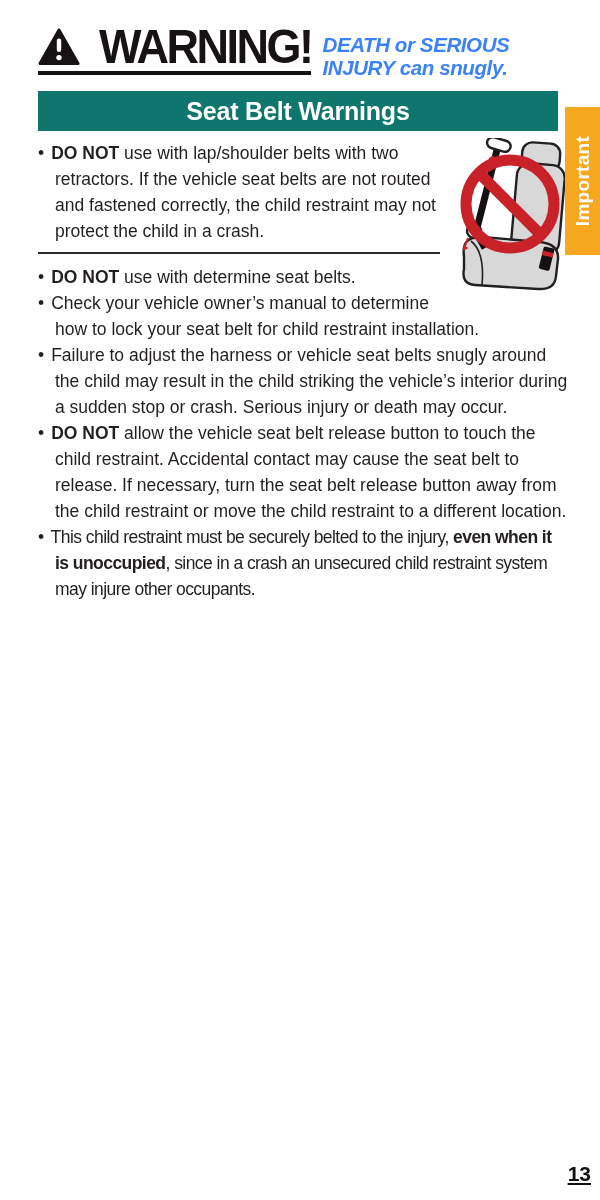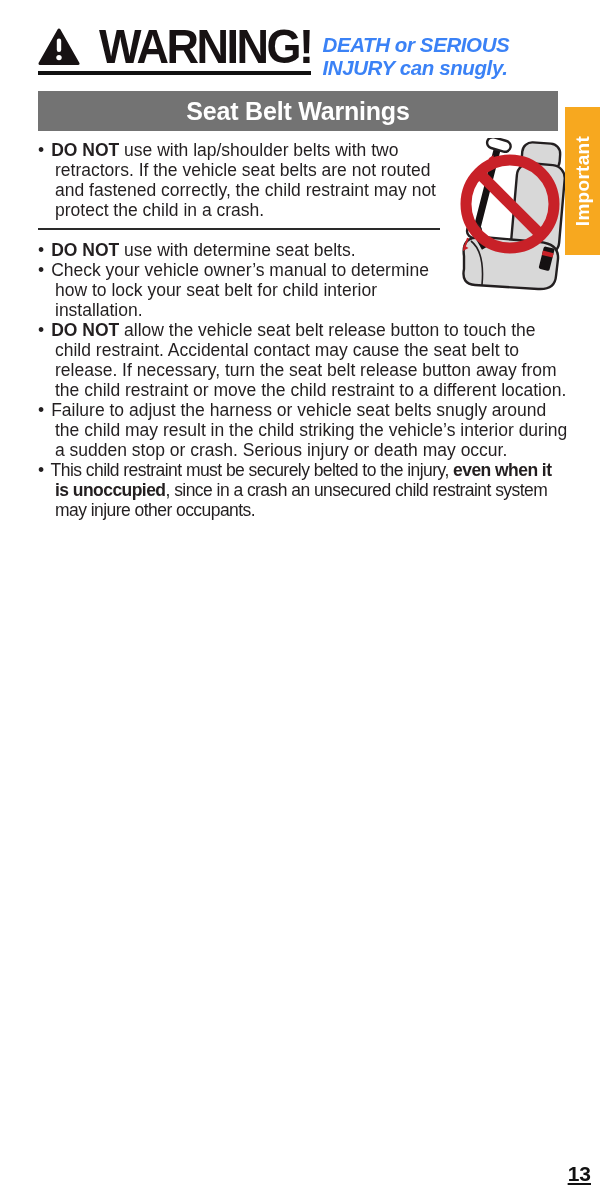--- a/index.html
+++ b/index.html
@@ -29,21 +29,21 @@
     font-size:25px;font-weight:bold;letter-spacing:-0.2px;
   }
   
   .side-tab{position:absolute;left:565px;top:107px;width:35px;height:148px;}
   .side-tab-label{
     position:absolute;left:50%;top:50%;
     transform:translate(-50%,-50%) rotate(-90deg);
     white-space:nowrap;font-size:19px;font-weight:bold;letter-spacing:0.3px;
   }
   
-  .content{margin:9px 32px 0 38px;font-size:17.5px;line-height:20px;}
+  .content{margin:9px 32px 0 38px;font-size:17.5px;line-height:26px;}
   .illustration{float:right;width:114px;height:158px;margin:-2px 0 6px 12px;}
   .bullet{padding-left:17px;text-indent:-17px;}
   .bullet .dot{padding-right:7px;}
   .bullet b{font-weight:bold;}
   .bullet.condensed{letter-spacing:-0.55px;}
   .divider{width:402px;border-top:2px solid #2a2a2a;margin:8px 0 10px 0;height:0;}
   
   .page-num{position:absolute;right:9px;bottom:14px;font-size:21px;font-weight:bold;color:#111;text-decoration:underline;}
 </style>
 </head>
@@ -59,21 +59,21 @@
         <circle cx="21" cy="29.6" r="2.7" fill="#ffffff"></circle>
       </svg>
       <span class="warn-word">WARNING!</span>
     </div>
     <div class="warn-sub">
       <div>DEATH or SERIOUS</div>
       <div>INJURY can snugly.</div>
     </div>
   </div>
 
-  <div class="banner" id="banner" style="background: #737373; color: rgb(255, 255, 255);">
+  <div class="banner" id="banner" style="background: #0f766e; color: rgb(255, 255, 255);">
     <span>Seat Belt Warnings</span>
   </div>
 
   <div class="side-tab" id="side-tab" style="background: rgb(247, 168, 31);">
     <span class="side-tab-label" id="side-tab-label" style="color: rgb(255, 255, 255);">Important</span>
   </div>
 
   <div class="content">
 
     <div class="illustration">
@@ -105,23 +105,23 @@
 
         <circle id="prohib-ring" cx="56" cy="66" r="44" fill="none" stroke="#C82128" stroke-width="11"></circle>
         <line id="prohib-bar" x1="25.5" y1="35.5" x2="86.5" y2="96.5" stroke="#C82128" stroke-width="11"></line>
       </svg>
     </div>
 
     <div id="bullet-list">
         <div class="bullet"><span class="dot">•</span><b>DO NOT</b><span> use with lap/shoulder belts with two retractors. If the vehicle seat belts are not routed and fastened correctly, the child restraint may not protect the child in a crash.</span></div>
         <div class="divider"></div>
         <div class="bullet"><span class="dot">•</span><b>DO NOT</b><span> use with determine seat belts.</span></div>
-        <div class="bullet"><span class="dot">•</span><span>Check your vehicle owner’s manual to determine how to lock your seat belt for child interior installation.</span></div>
+        <div class="bullet"><span class="dot">•</span><span>Check your vehicle owner’s manual to determine how to lock your seat belt for child restraint installation.</span></div>
+        <div class="bullet"><span class="dot">•</span><span>Failure to adjust the harness or vehicle seat belts snugly around the child may result in the child striking the vehicle’s interior during a sudden stop or crash. Serious injury or death may occur.</span></div>
         <div class="bullet"><span class="dot">•</span><b>DO NOT</b><span> allow the vehicle seat belt release button to touch the child restraint. Accidental contact may cause the seat belt to release. If necessary, turn the seat belt release button away from the child restraint or move the child restraint to a different location.</span></div>
-        <div class="bullet"><span class="dot">•</span><span>Failure to adjust the harness or vehicle seat belts snugly around the child may result in the child striking the vehicle’s interior during a sudden stop or crash. Serious injury or death may occur.</span></div>
         <div class="bullet condensed"><span class="dot">•</span><span>This child restraint must be securely belted to the injury, </span><b>even when it is unoccupied</b><span>, since in a crash an unsecured child restraint system may injure other occupants.</span></div>
       </div>
 
   </div>
 
   <div class="page-num">13</div>
 
 </div>
 
 </body></html>

